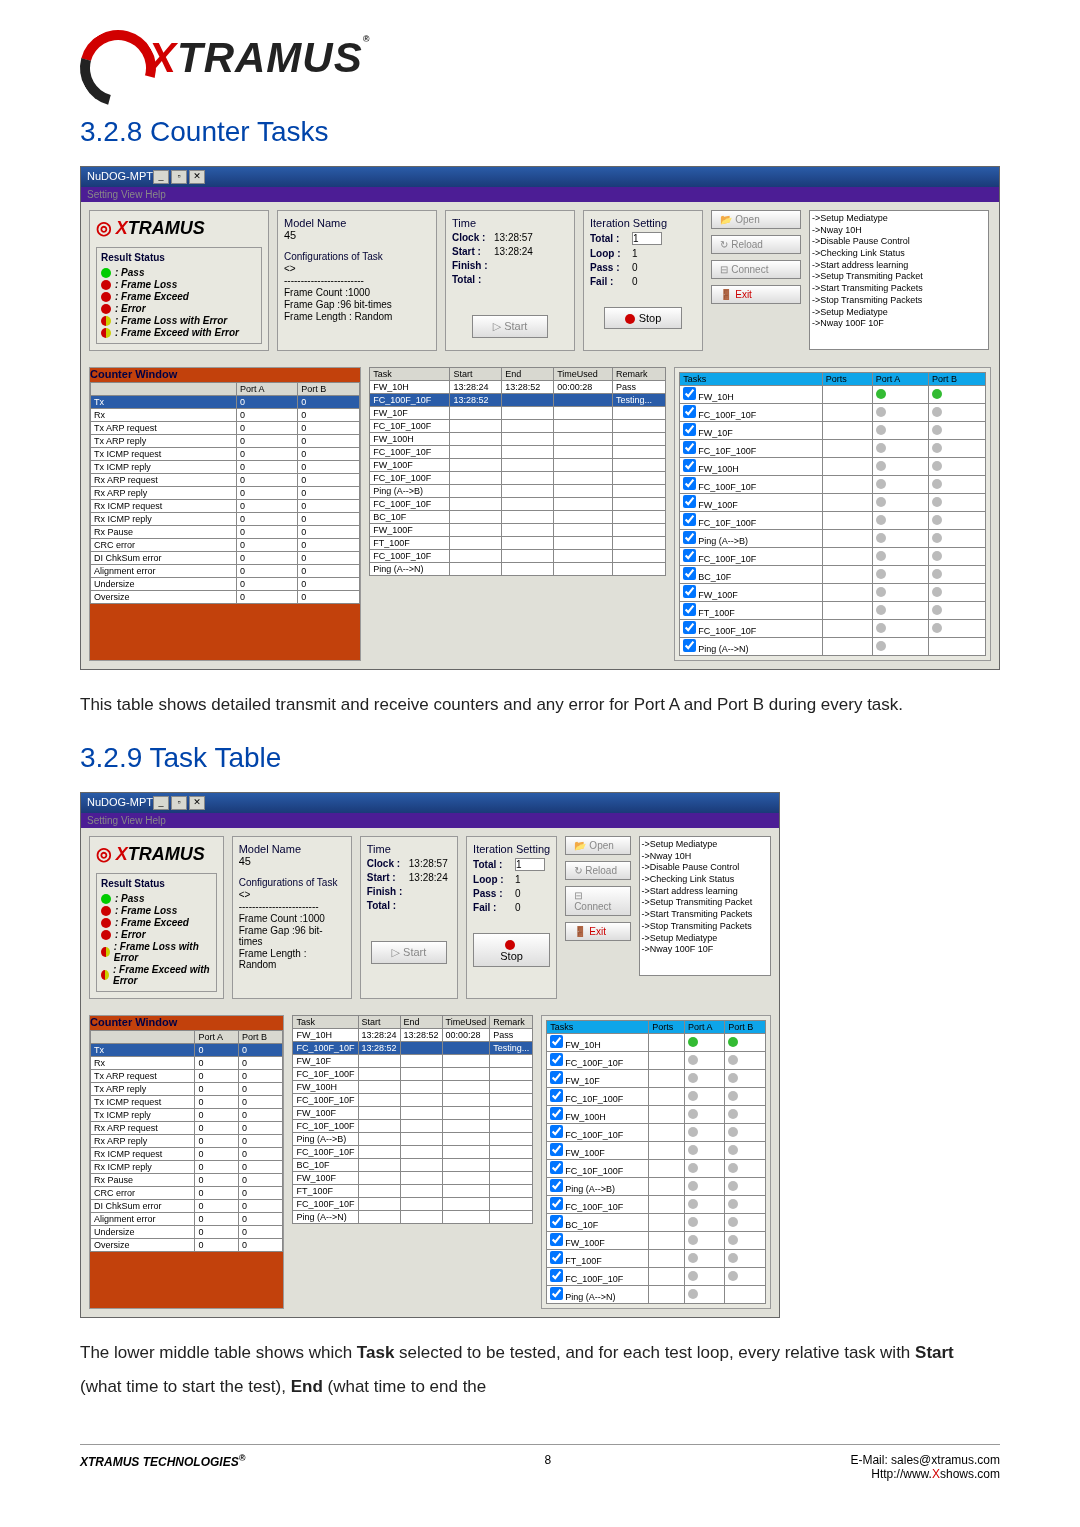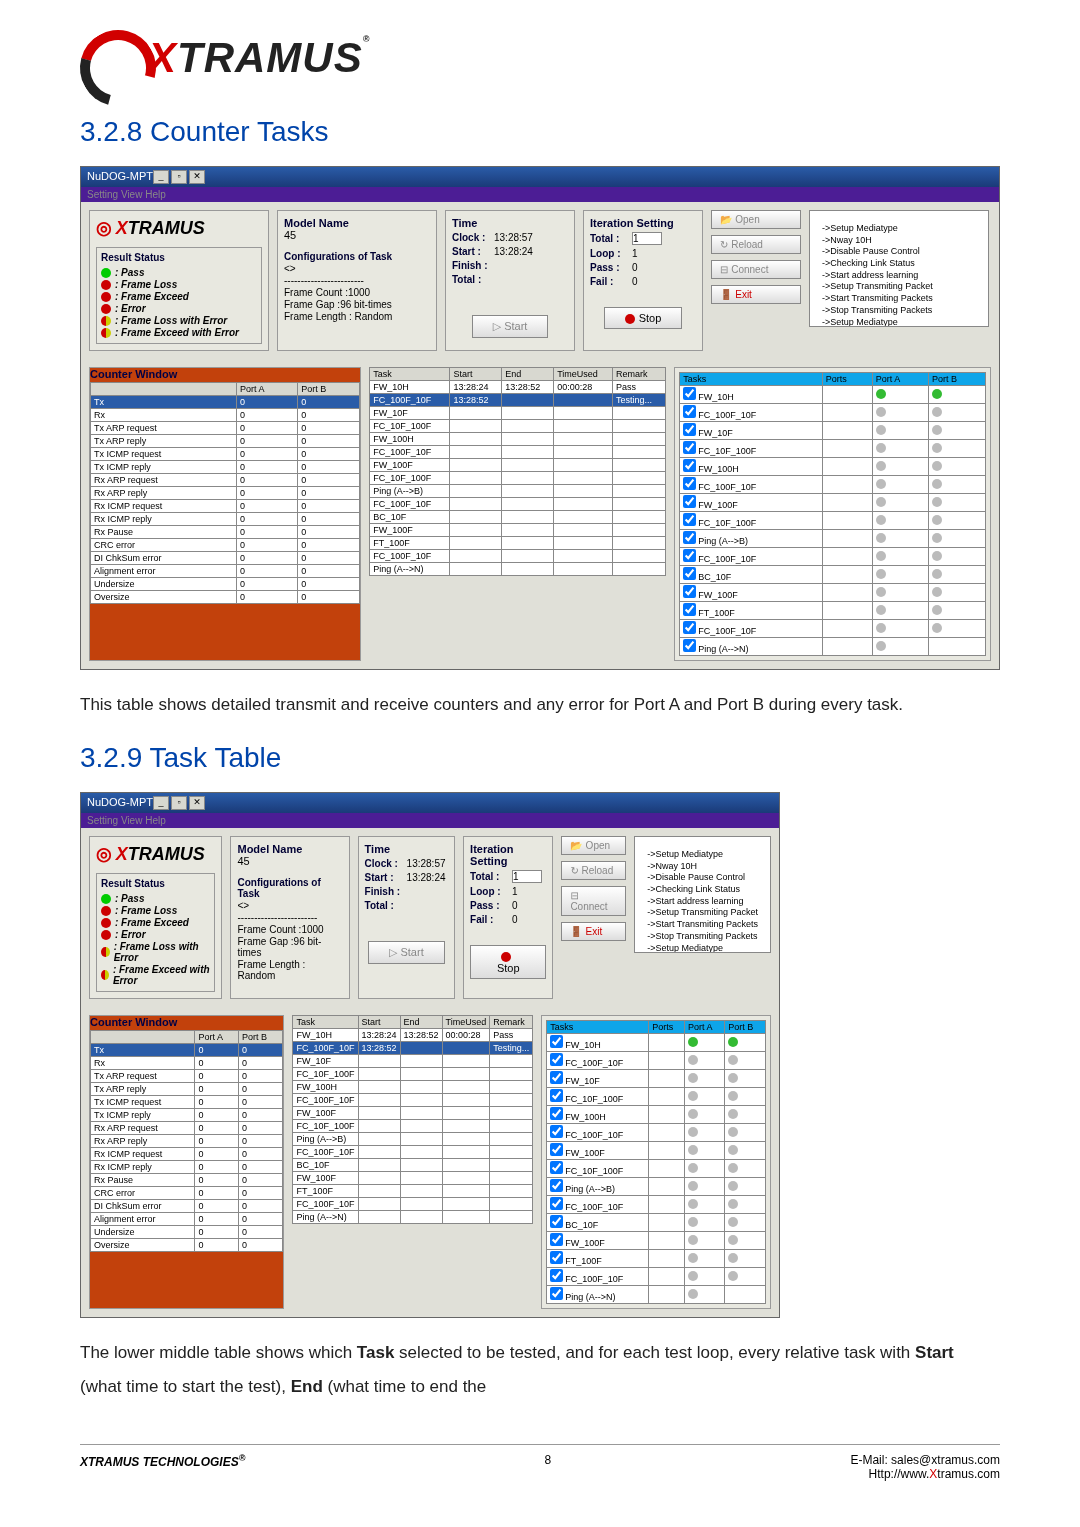--- a/index.html
+++ b/index.html
@@ -24,34 +24,34 @@
 .brand-logo { font-size: 18px; font-weight: bold; font-style: italic; }
 .brand-logo .lx { color: #d10000; }
 .brand-logo::before { content: '◎'; color: #d10000; font-style: normal; margin-right: 4px; }
 .result-status { border: 1px solid #999; padding: 4px; margin-top: 8px; font-size: 10px; }
 .result-status .hdr { color: #003; font-weight: bold; margin-bottom: 4px; }
 .rs-row { display: flex; align-items: center; gap: 4px; margin: 1px 0; font-style: italic; }
 .led { width: 10px; height: 10px; border-radius: 50%; display: inline-block; }
 .led.g { background: #0c0; } .led.r { background: #c00; }
 .led.ry { background: linear-gradient(90deg,#c00 50%,#cc0 50%); }
 .model-box { width: 160px; }
-.model-box .hdr, .time-box .hdr, .iter-box .hdr, .cfg .hdr { color: #003; font-weight: bold; }
+.model-box .hdr, .time-box .hdr, .iter-box .hdr, .cfg .hdr { color: #003; font-weight: normal; }
 .cfg { margin-top: 10px; font-size: 10px; }
 .cfg-line { margin: 1px 0; }
 .time-box { width: 130px; }
 .time-row { margin: 3px 0; font-size: 10px; }
 .time-row .lbl { color: #003; font-weight: bold; display: inline-block; width: 42px; }
 .iter-box { width: 120px; }
 .iter-row { margin: 3px 0; font-size: 10px; }
 .iter-row .lbl { color: #003; font-weight: bold; display: inline-block; width: 42px; }
 .iter-box input { width: 30px; font-size: 10px; border: 1px solid #888; }
 .btn-col { width: 90px; display: flex; flex-direction: column; gap: 6px; }
 .btn { background: linear-gradient(#fff,#ddd); border: 1px solid #888; padding: 3px 8px; font-size: 10px; color: #888; display: flex; align-items: center; gap: 3px; }
 .btn.exit { color: #c00; }
-.status-log { width: 180px; background: #fff; border: 1px solid #888; padding: 12px; font-size: 9px; line-height: 1.3; height: 117px; overflow: hidden; }
+.status-log { width: 180px; background: #fff; border: 1px solid #888; padding: 2px; font-size: 9px; line-height: 1.3; height: 140px; overflow: hidden; }
 .status-log div { white-space: nowrap; }
 .big-btn { padding: 4px 20px; border: 1px solid #888; background: linear-gradient(#fff,#ddd); font-size: 11px; }
 .big-btn.start { color: #888; } .big-btn.stop { color: #000; }
 .stop-ico { width: 10px; height: 10px; background: #c00; border-radius: 50%; display: inline-block; margin-right: 4px; vertical-align: middle; }
 .lower { display: flex; gap: 8px; padding: 8px; }
 .counter-win { border: 1px solid #999; background: #c2410c; padding: 0; width: 275px; }
 .counter-win .cw-hdr { color: #004; font-weight: bold; font-size: 11px; margin-bottom: 2px; }
 table { border-collapse: collapse; font-size: 9px; width: 100%; }
 table td, table th { border: 1px solid #888; padding: 1px 3px; text-align: left; background: #fff; }
 table th { background: #d8d8d0; font-weight: normal; }
@@ -893,16 +893,16 @@
 
   <div class="body-text">
     <span>The lower middle table shows which </span><b>Task</b><span> selected to be tested, and for each test loop, every relative task with </span><b>Start</b><span> (what time to start the test), </span><b>End</b><span> (what time to end the</span>
   </div>
 
   <div class="footer">
     <div class="left"><span>XTRAMUS TECHNOLOGIES</span><span class="reg">®</span></div>
     <div>8</div>
     <div class="right">
       <div>E-Mail: sales@xtramus.com</div>
-      <div><span>Http://www.</span><span class="xt">X</span><span>tramus.com</span></div>
+      <div><span>Http://www.</span><span class="xt">X</span><span>shows.com</span></div>
     </div>
   </div>
 </div>
 
 </body></html>

